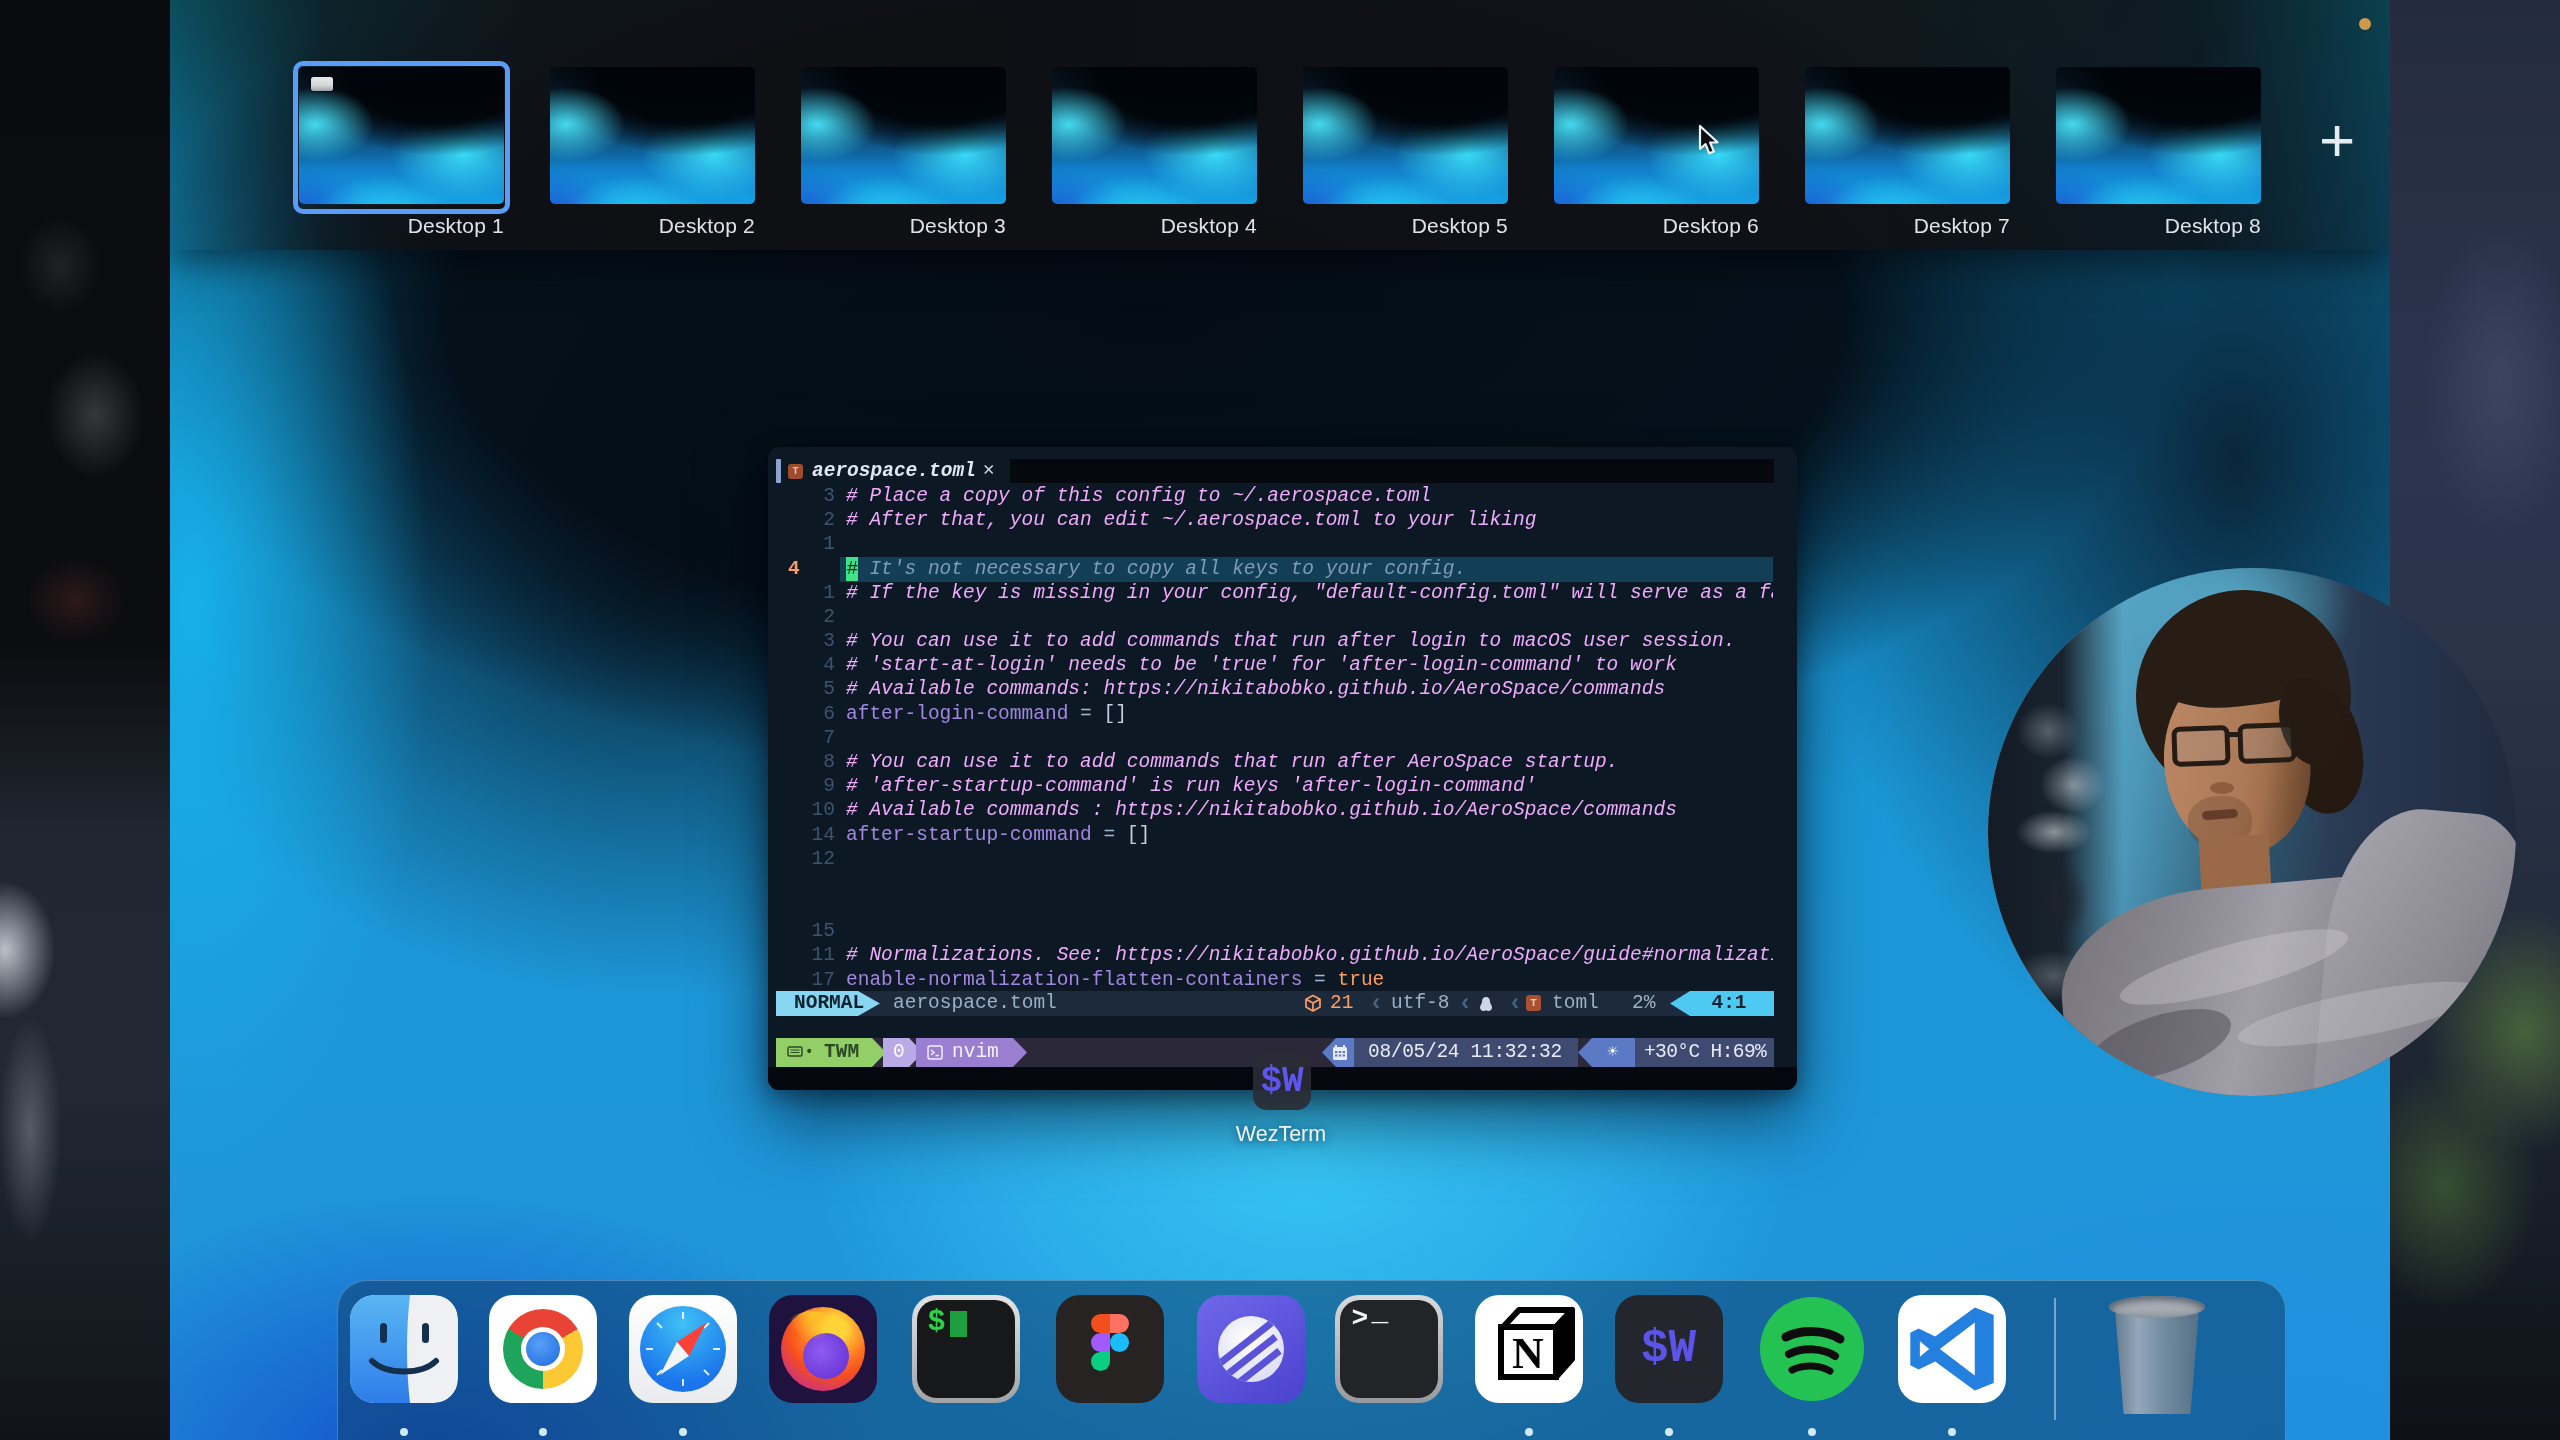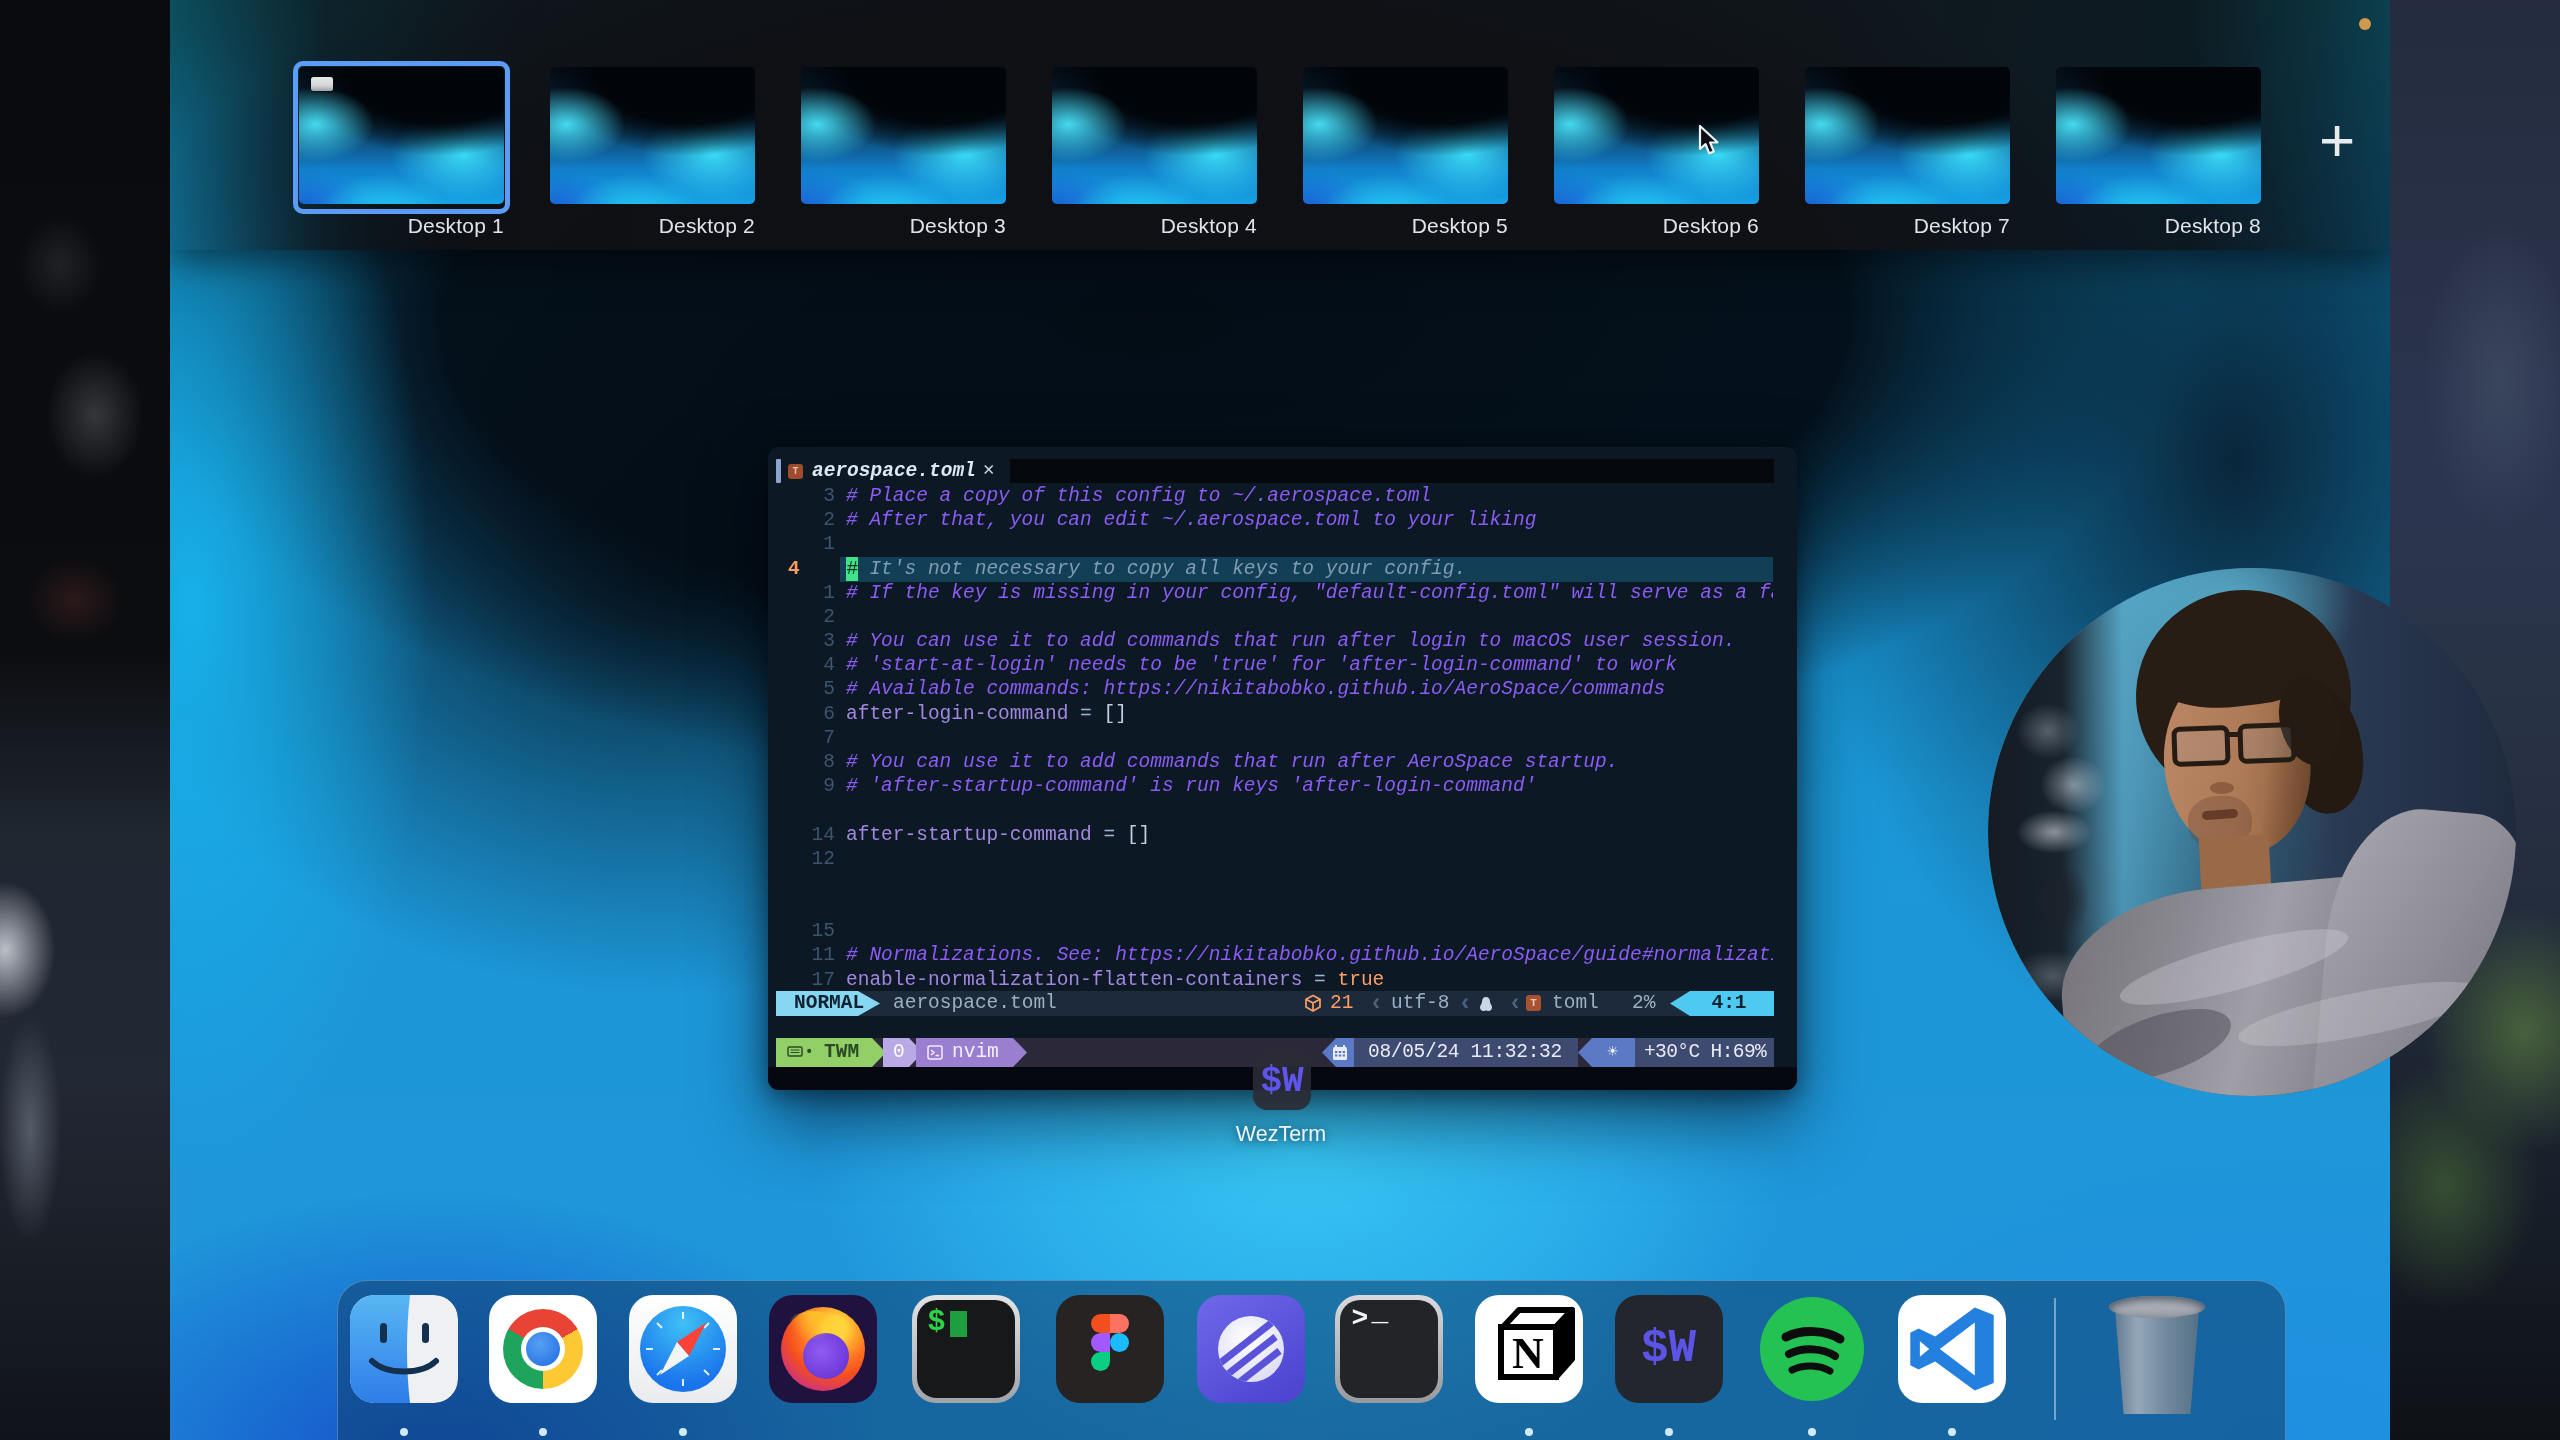--- a/index.html
+++ b/index.html
@@ -48,21 +48,21 @@
 #term{position:absolute;left:598px;top:447px;width:1029px;height:643px;border-radius:11px;background:#0c1824;box-shadow:0 30px 70px rgba(0,0,10,.55), 0 6px 22px rgba(0,0,10,.4);overflow:hidden;font-family:"Liberation Mono",monospace}
 #term .mono,#term .cl,#term .chip{font-family:"Liberation Mono",monospace}
 #tabstrip{position:absolute;left:242px;top:12px;width:764px;height:24px;background:#05080d}
 #tabind{position:absolute;left:8px;top:12px;width:5px;height:24px;background:#8ca3cf;border-radius:1px}
 #tabico{position:absolute;left:20px;top:17px;width:15px;height:15px;border-radius:3px;background:#9e4c2c;color:#e3c4b2;font-size:10px;font-weight:bold;text-align:center;line-height:15px}
 #tabtitle{position:absolute;left:44px;top:12px;height:24px;line-height:24px;font-size:19.5px;font-weight:bold;font-style:italic;color:#dde8f4}
 #tabx{position:absolute;left:215px;top:12px;height:24px;line-height:23px;font-size:19px;color:#c8d4e2}
 .cl{position:absolute;left:8px;width:997px;height:25px;line-height:25px;font-size:19.5px;white-space:pre;overflow:hidden}
 .cl .ln{position:absolute;left:12px;width:47px;text-align:right;color:#3d546d}
 .cl .code{position:absolute;left:70px}
-.c{color:#8b5cf6;font-style:italic}
+.c{color:#f0abfc;font-style:italic}
 .ch{color:#7e9cb5;font-style:italic}
 .k{color:#a287e0}
 .o{color:#9fb6d0}
 .br{color:#c3cfe0}
 .bool{color:#ff9e64}
 #hline{position:absolute;left:72px;top:109.5px;width:933px;height:25px;background:#123f55}
 #cursorblk{position:absolute;left:78.3px;top:110px;width:12px;height:24px;background:#41e288;color:#0b3020;font-size:19.5px;line-height:24px;text-align:center}
 
 #sline{position:absolute;left:8px;top:544px;width:998px;height:25px;background:#1d2a3b;font-size:19.5px;line-height:25px}
 #sline span{position:absolute;height:25px;line-height:25px}
@@ -137,20 +137,21 @@
     <div class="cl" style="top:109.5px"><span class="ln" style="left:12px;width:30px;text-align:left;color:#ff9e64;font-weight:bold">4</span><span class="code ch">&nbsp; It's not necessary to copy all keys to your config.</span></div>
     <div class="cl" style="top:133.7px"><span class="ln">1</span><span class="code c"># If the key is missing in your config, "default-config.toml" will serve as a fall</span></div>
     <div class="cl" style="top:157.9px"><span class="ln">2</span></div>
     <div class="cl" style="top:182.1px"><span class="ln">3</span><span class="code c"># You can use it to add commands that run after login to macOS user session.</span></div>
     <div class="cl" style="top:206.3px"><span class="ln">4</span><span class="code c"># 'start-at-login' needs to be 'true' for 'after-login-command' to work</span></div>
     <div class="cl" style="top:230.4px"><span class="ln">5</span><span class="code c"># Available commands: https://nikitabobko.github.io/AeroSpace/commands</span></div>
     <div class="cl" style="top:254.6px"><span class="ln">6</span><span class="code"><span class="k">after-login-command</span> <span class="o">=</span> <span class="br">[]</span></span></div>
     <div class="cl" style="top:278.8px"><span class="ln">7</span></div>
     <div class="cl" style="top:303px"><span class="ln">8</span><span class="code c"># You can use it to add commands that run after AeroSpace startup.</span></div>
     <div class="cl" style="top:327.2px"><span class="ln">9</span><span class="code c"># 'after-startup-command' is run keys 'after-login-command'</span></div>
+    <div class="cl" style="top:351.3px"><span class="ln">10</span><span class="code c"># Available commands : https://nikitabobko.github.io/AeroSpace/commands</span></div>
     <div class="cl" style="top:375.5px"><span class="ln">14</span><span class="code"><span class="k">after-startup-command</span> <span class="o">=</span> <span class="br">[]</span></span></div>
     <div class="cl" style="top:399.7px"><span class="ln">12</span></div>
     <div class="cl" style="top:472.2px"><span class="ln">15</span></div>
     <div class="cl" style="top:496.4px"><span class="ln">11</span><span class="code c"># Normalizations. See: https://nikitabobko.github.io/AeroSpace/guide#normalizati</span></div>
     <div class="cl" style="top:520.6px"><span class="ln">17</span><span class="code"><span class="k">enable-normalization-flatten-containers</span> <span class="o">=</span> <span class="bool">true</span></span></div>
     <div id="cursorblk">#</div>
     <div id="sline">
       <span id="snormal" class="chipR">NORMAL</span>
       <span class="sgray" style="left:117px">aerospace.toml</span>
       <svg style="position:absolute;left:528px;top:3px" width="18" height="19" viewBox="0 0 18 19">

